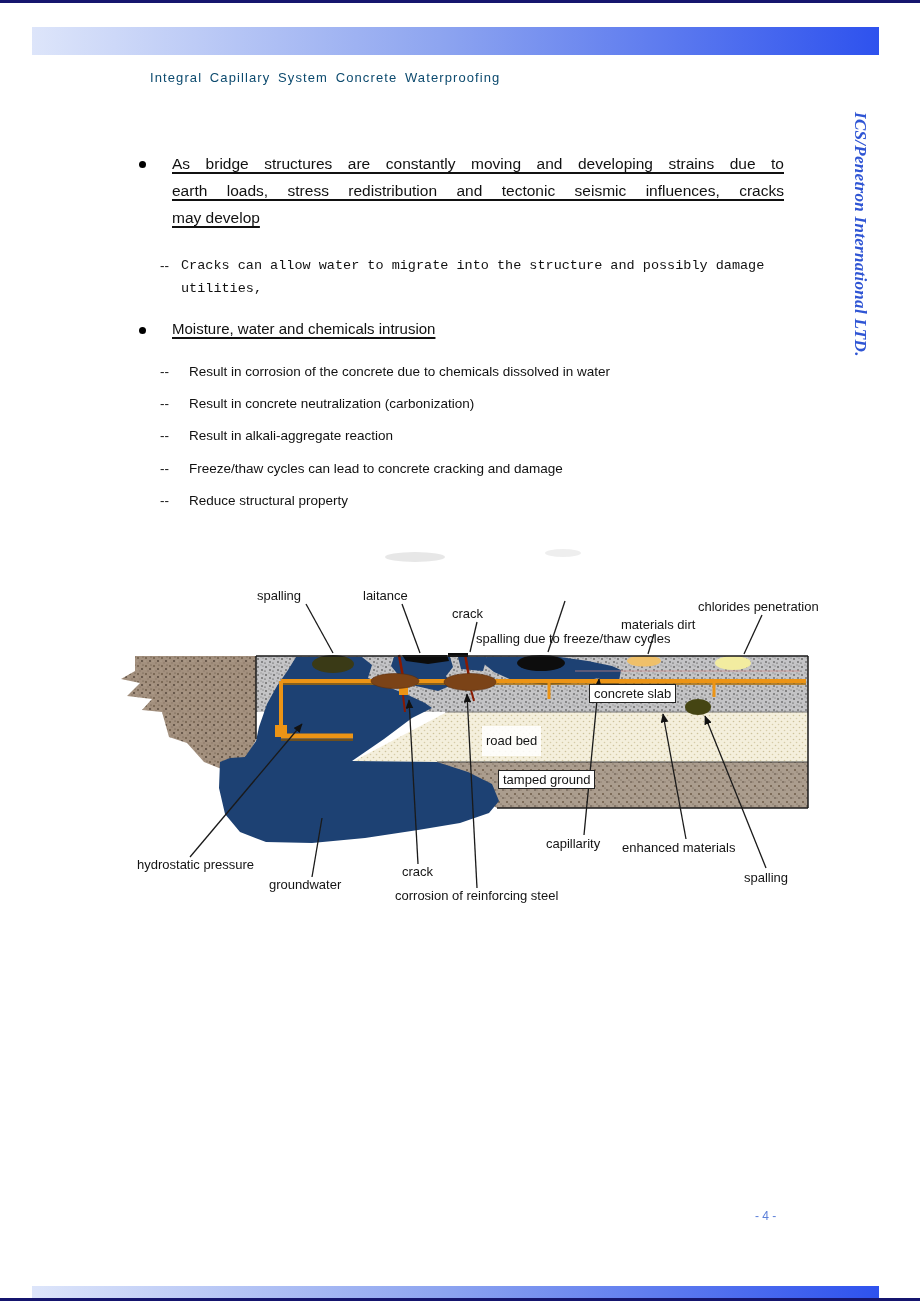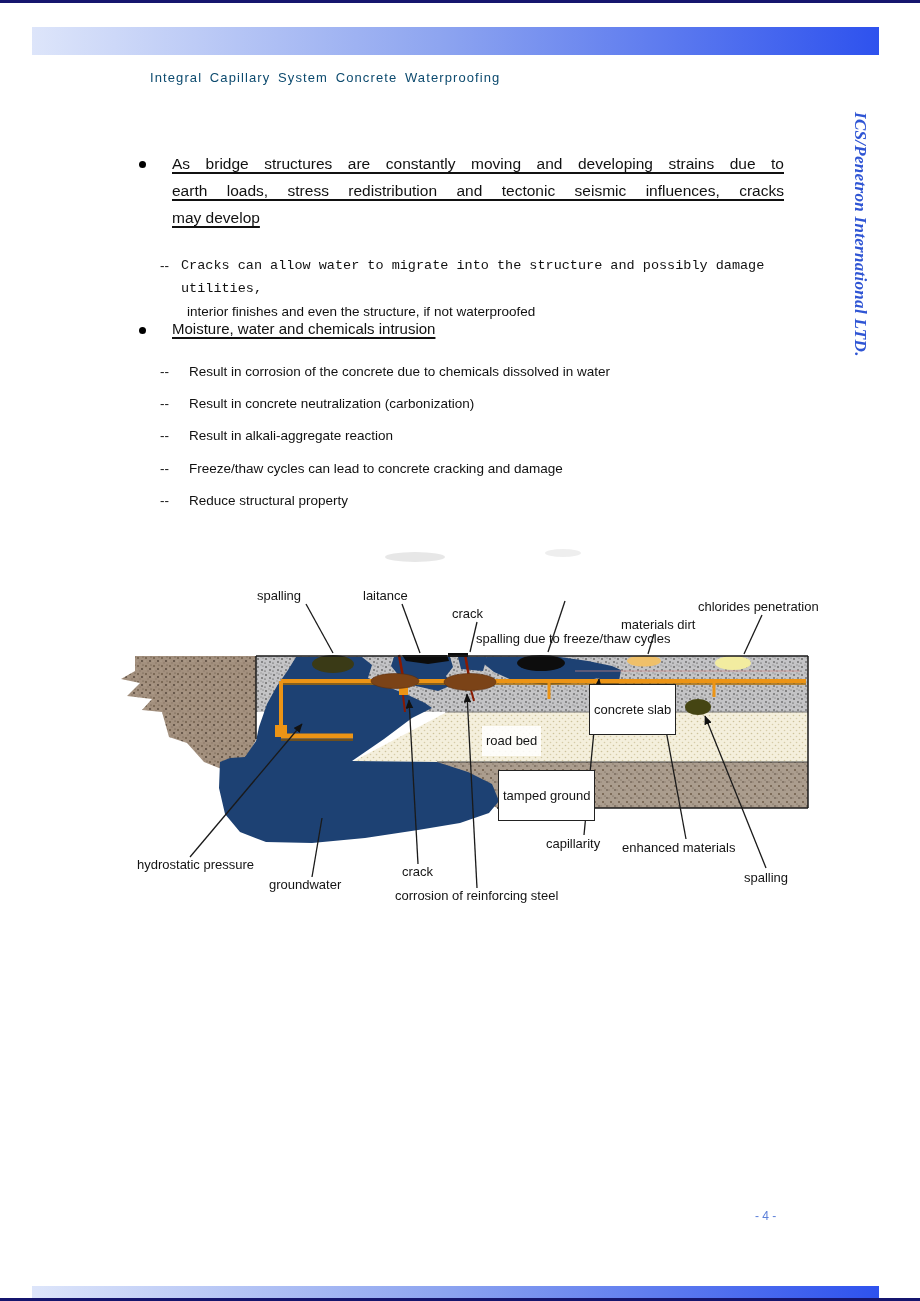--- a/index.html
+++ b/index.html
@@ -36,21 +36,21 @@
   .sub1-marker{position:absolute;left:160px;top:254px;font-size:13.5px;line-height:23px;}
   .sub1-text{position:absolute;left:187px;top:254px;width:600px;font-size:13.5px;line-height:23px;}
   .sub1-text .l1{margin-left:-6px;font-family:Liberation Mono, monospace;}
   .itemrow{position:absolute;font-size:13.5px;line-height:16px;}
   .itemrow .dash{position:absolute;left:-29px;top:0;}
   .it0{left:189px;top:364px;} .it1{left:189px;top:396px;} .it2{left:189px;top:428px;}
   .it3{left:189px;top:461px;} .it4{left:189px;top:493px;}
 
   
   .dlabel{position:absolute;font-size:13px;color:#141414;white-space:nowrap;}
-  .dlabel.boxed{background:#fff;border:1px solid #222;padding:16px 4px;line-height:17px;}
+  .dlabel.boxed{background:#fff;border:1px solid #222;padding:0 4px;line-height:17px;}
   .dlabel.halo{background:rgba(255,255,255,.85);padding:7px 4px;line-height:16px;}
   .lab-spalling-top{left:257px;top:588px;}
   .lab-laitance{left:363px;top:588px;}
   .lab-crack-top{left:452px;top:606px;}
   .lab-freeze{left:476px;top:583px;margin-top:48px;}
   .lab-silicate{left:621px;top:617px;}
   .lab-chlorides{left:698px;top:599px;}
   .lab-concrete{left:589px;top:684px;}
   .lab-roadbed{left:482px;top:726px;}
   .lab-tamped{left:498px;top:770px;}
@@ -74,21 +74,20 @@
 
 <div class="bullet-dot dot1"></div>
 <div class="h1-block">
   <div class="jline">As bridge structures are constantly moving and developing strains due to</div>
   <div class="jline">earth loads, stress redistribution and tectonic seismic influences, cracks</div>
   <div class="jline last">may develop</div>
 </div>
 <div class="sub1-marker">--</div>
 <div class="sub1-text">
   <div class="l1">Cracks can allow water to migrate into the structure and possibly damage utilities,</div>
-  <div>interior finishes and even the structure, if not waterproofed</div>
 </div>
 
 <div class="bullet-dot dot2"></div>
 <div class="heading2">Moisture, water and chemicals intrusion</div>
 <div class="itemrow it0"><span class="dash">--</span><span>Result in corrosion of the concrete due to chemicals dissolved in water</span></div>
 <div class="itemrow it1"><span class="dash">--</span><span>Result in concrete neutralization (carbonization)</span></div>
 <div class="itemrow it2"><span class="dash">--</span><span>Result in alkali-aggregate reaction</span></div>
 <div class="itemrow it3"><span class="dash">--</span><span>Freeze/thaw cycles can lead to concrete cracking and damage</span></div>
 <div class="itemrow it4"><span class="dash">--</span><span>Reduce structural property</span></div>
 

